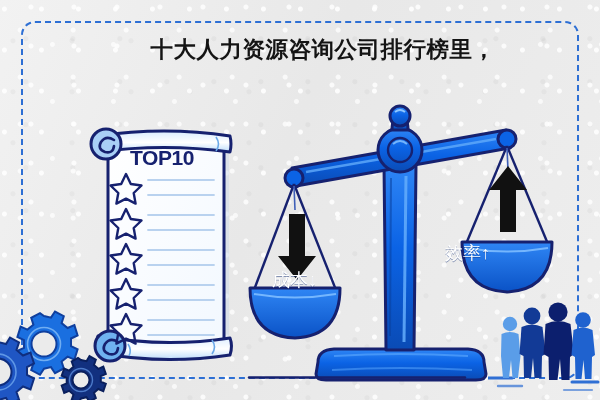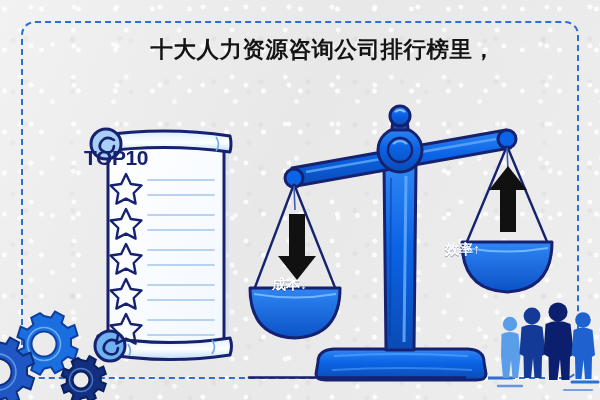--- a/index.html
+++ b/index.html
@@ -48,39 +48,40 @@
   }
   .title-line { display: block; white-space: nowrap; padding-left: 46px; }
 
   
   .scroll-wrap { position: absolute; left: 84px; top: 110px; width: 156px; height: 262px; }
   .scroll-svg { position: absolute; left: 0; top: 0; }
   .scroll-head {
     position: absolute;
     left: 0; top: 36px;
     width: 156px;
+    text-align: center;
     color: #16216f;
     font-weight: bold;
     font-size: 21px;
     letter-spacing: -0.4px;
   }
 
   
   .scale-wrap { position: absolute; left: 248px; top: 104px; width: 320px; height: 296px; }
 
   .pan-label {
     position: absolute;
     color: #ffffff;
-    font-weight: bold;
-    font-size: 14px;
+    font-weight: normal;
+    font-size: 18px;
     white-space: nowrap;
     letter-spacing: 0px;
     text-shadow: 0 1px 0 rgba(10,40,110,0.45);
   }
-  .pan-label.cost { left: 24px; top: 172px; }
+  .pan-label.cost { left: 24px; top: 164px; }
   .pan-label.eff  { left: 197px; top: 137px; }
 
   
   .gears { position: absolute; left: -6px; top: 300px; width: 128px; height: 100px; }
 
   
   .people { position: absolute; left: 488px; top: 296px; width: 112px; height: 104px; }
 
   .ground { position: absolute; left: 0; top: 376px; width: 600px; height: 3px; }
 </style>

